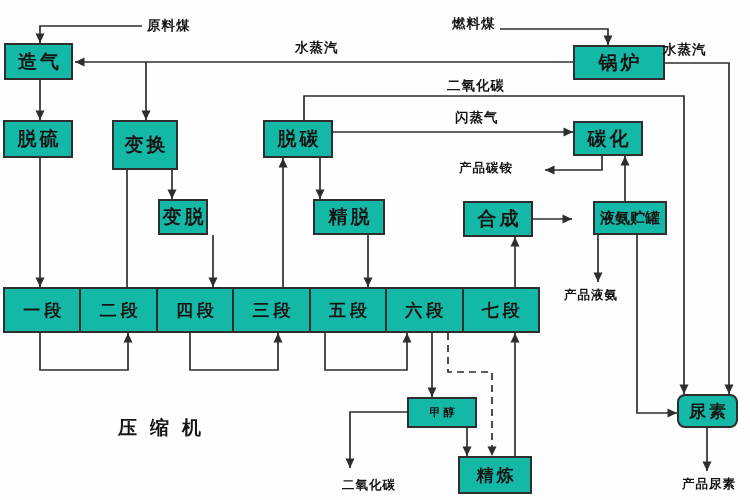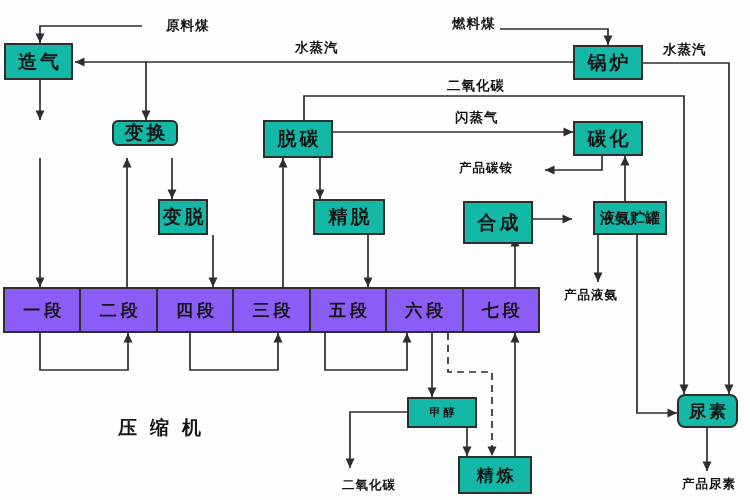--- a/index.html
+++ b/index.html
@@ -8,45 +8,45 @@
     font-family:"DejaVu Sans",sans-serif;color:#151515;
   }
   .lines{position:absolute;left:0;top:0;width:750px;height:500px;}
   .box{
     position:absolute;box-sizing:border-box;border:2px solid #2e2e2e;background:#14b8a6;
     display:flex;align-items:center;justify-content:center;
     font-weight:bold;font-size:19px;letter-spacing:3px;text-indent:3px;white-space:nowrap;
   }
   .b-gasifier{left:4px;top:43px;width:69px;height:37px;}
   .b-desulf{left:3px;top:120px;width:70px;height:38px;}
-  .b-shift{left:112px;top:120px;width:66px;height:26px;border-radius:6px;}
+  .b-shift{left:112px;top:120px;width:66px;height:50px;}
   .b-shiftdesulf{left:158px;top:199px;width:50px;height:36px;}
   .b-decarb{left:263px;top:120px;width:70px;height:38px;}
   .b-finedesulf{left:313px;top:199px;width:72px;height:36px;}
-  .b-boiler{left:573px;top:45px;width:70px;height:35px;}
+  .b-boiler{left:573px;top:45px;width:92px;height:35px;}
   .b-carbonization{left:573px;top:121px;width:70px;height:35px;}
-  .b-synthesis{left:463px;top:201px;width:70px;height:43px;}
+  .b-synthesis{left:463px;top:201px;width:70px;height:36px;}
   .b-nh3tank{left:593px;top:201px;width:74px;height:34px;font-size:15px;letter-spacing:0;text-indent:0;}
   .b-methanol{left:407px;top:397px;width:70px;height:31px;font-size:11px;}
   .b-refining{left:458px;top:456px;width:74px;height:38px;font-size:17px;}
   .b-urea{left:677px;top:394px;width:61px;height:34px;font-size:17px;border-radius:8px;}
   .comp-row{
     position:absolute;left:3px;top:287px;width:537px;height:46px;box-sizing:border-box;
-    border:2px solid #2e2e2e;background:#8b5cf6;display:flex;
+    border:2px solid #2e2e2e;background:#14b8a6;display:flex;
   }
   .comp-cell{
     flex:1;display:flex;align-items:center;justify-content:center;
     border-left:2px solid #2e2e2e;font-weight:bold;font-size:17px;letter-spacing:4px;text-indent:4px;white-space:nowrap;
   }
   .comp-cell:first-child{border-left:none;}
   .lbl{
     position:absolute;font-weight:bold;font-size:13.5px;letter-spacing:1px;white-space:nowrap;
   }
   .lbl-s{font-size:12.5px;}
-  .l-rawcoal{left:147px;top:17px;margin-left:19px;}
+  .l-rawcoal{left:147px;top:17px;}
   .l-steamL{left:295px;top:39px;}
   .l-fuelcoal{left:452px;top:15px;}
   .l-steamR{left:663px;top:41px;}
   .l-co2{left:447px;top:77px;}
   .l-flash{left:455px;top:109px;}
   .l-prodcarb{left:459px;top:160px;}
   .l-prodlnh3{left:564px;top:287px;}
   .l-prodmeoh{left:342px;top:477px;}
   .l-produrea{left:682px;top:476px;}
   .l-compressor{left:118px;top:415px;font-size:19px;letter-spacing:13px;text-indent:0;}
@@ -90,20 +90,21 @@
       <path d="M637,235 V413 H677" marker-end="url(#ah)"></path>
       <path d="M707,428 V471" marker-end="url(#ah)"></path>
       <path d="M432,333 V397" marker-end="url(#ah)"></path>
       <path d="M467,428 V456" marker-end="url(#ah)"></path>
       <path d="M448,333 V372 H492 V456" stroke-dasharray="7 5" marker-end="url(#ah)"></path>
       <path d="M407,412 H350 V468" marker-end="url(#ah)"></path>
     </g>
   </svg>
 
   <div class="box b-gasifier">造气</div>
+  <div class="box b-desulf">脱硫</div>
   <div class="box b-shift">变换</div>
   <div class="box b-shiftdesulf">变脱</div>
   <div class="box b-decarb">脱碳</div>
   <div class="box b-finedesulf">精脱</div>
   <div class="box b-boiler">锅炉</div>
   <div class="box b-carbonization">碳化</div>
   <div class="box b-synthesis">合成</div>
   <div class="box b-nh3tank">液氨贮罐</div>
   <div class="box b-methanol">甲醇</div>
   <div class="box b-refining">精炼</div>

